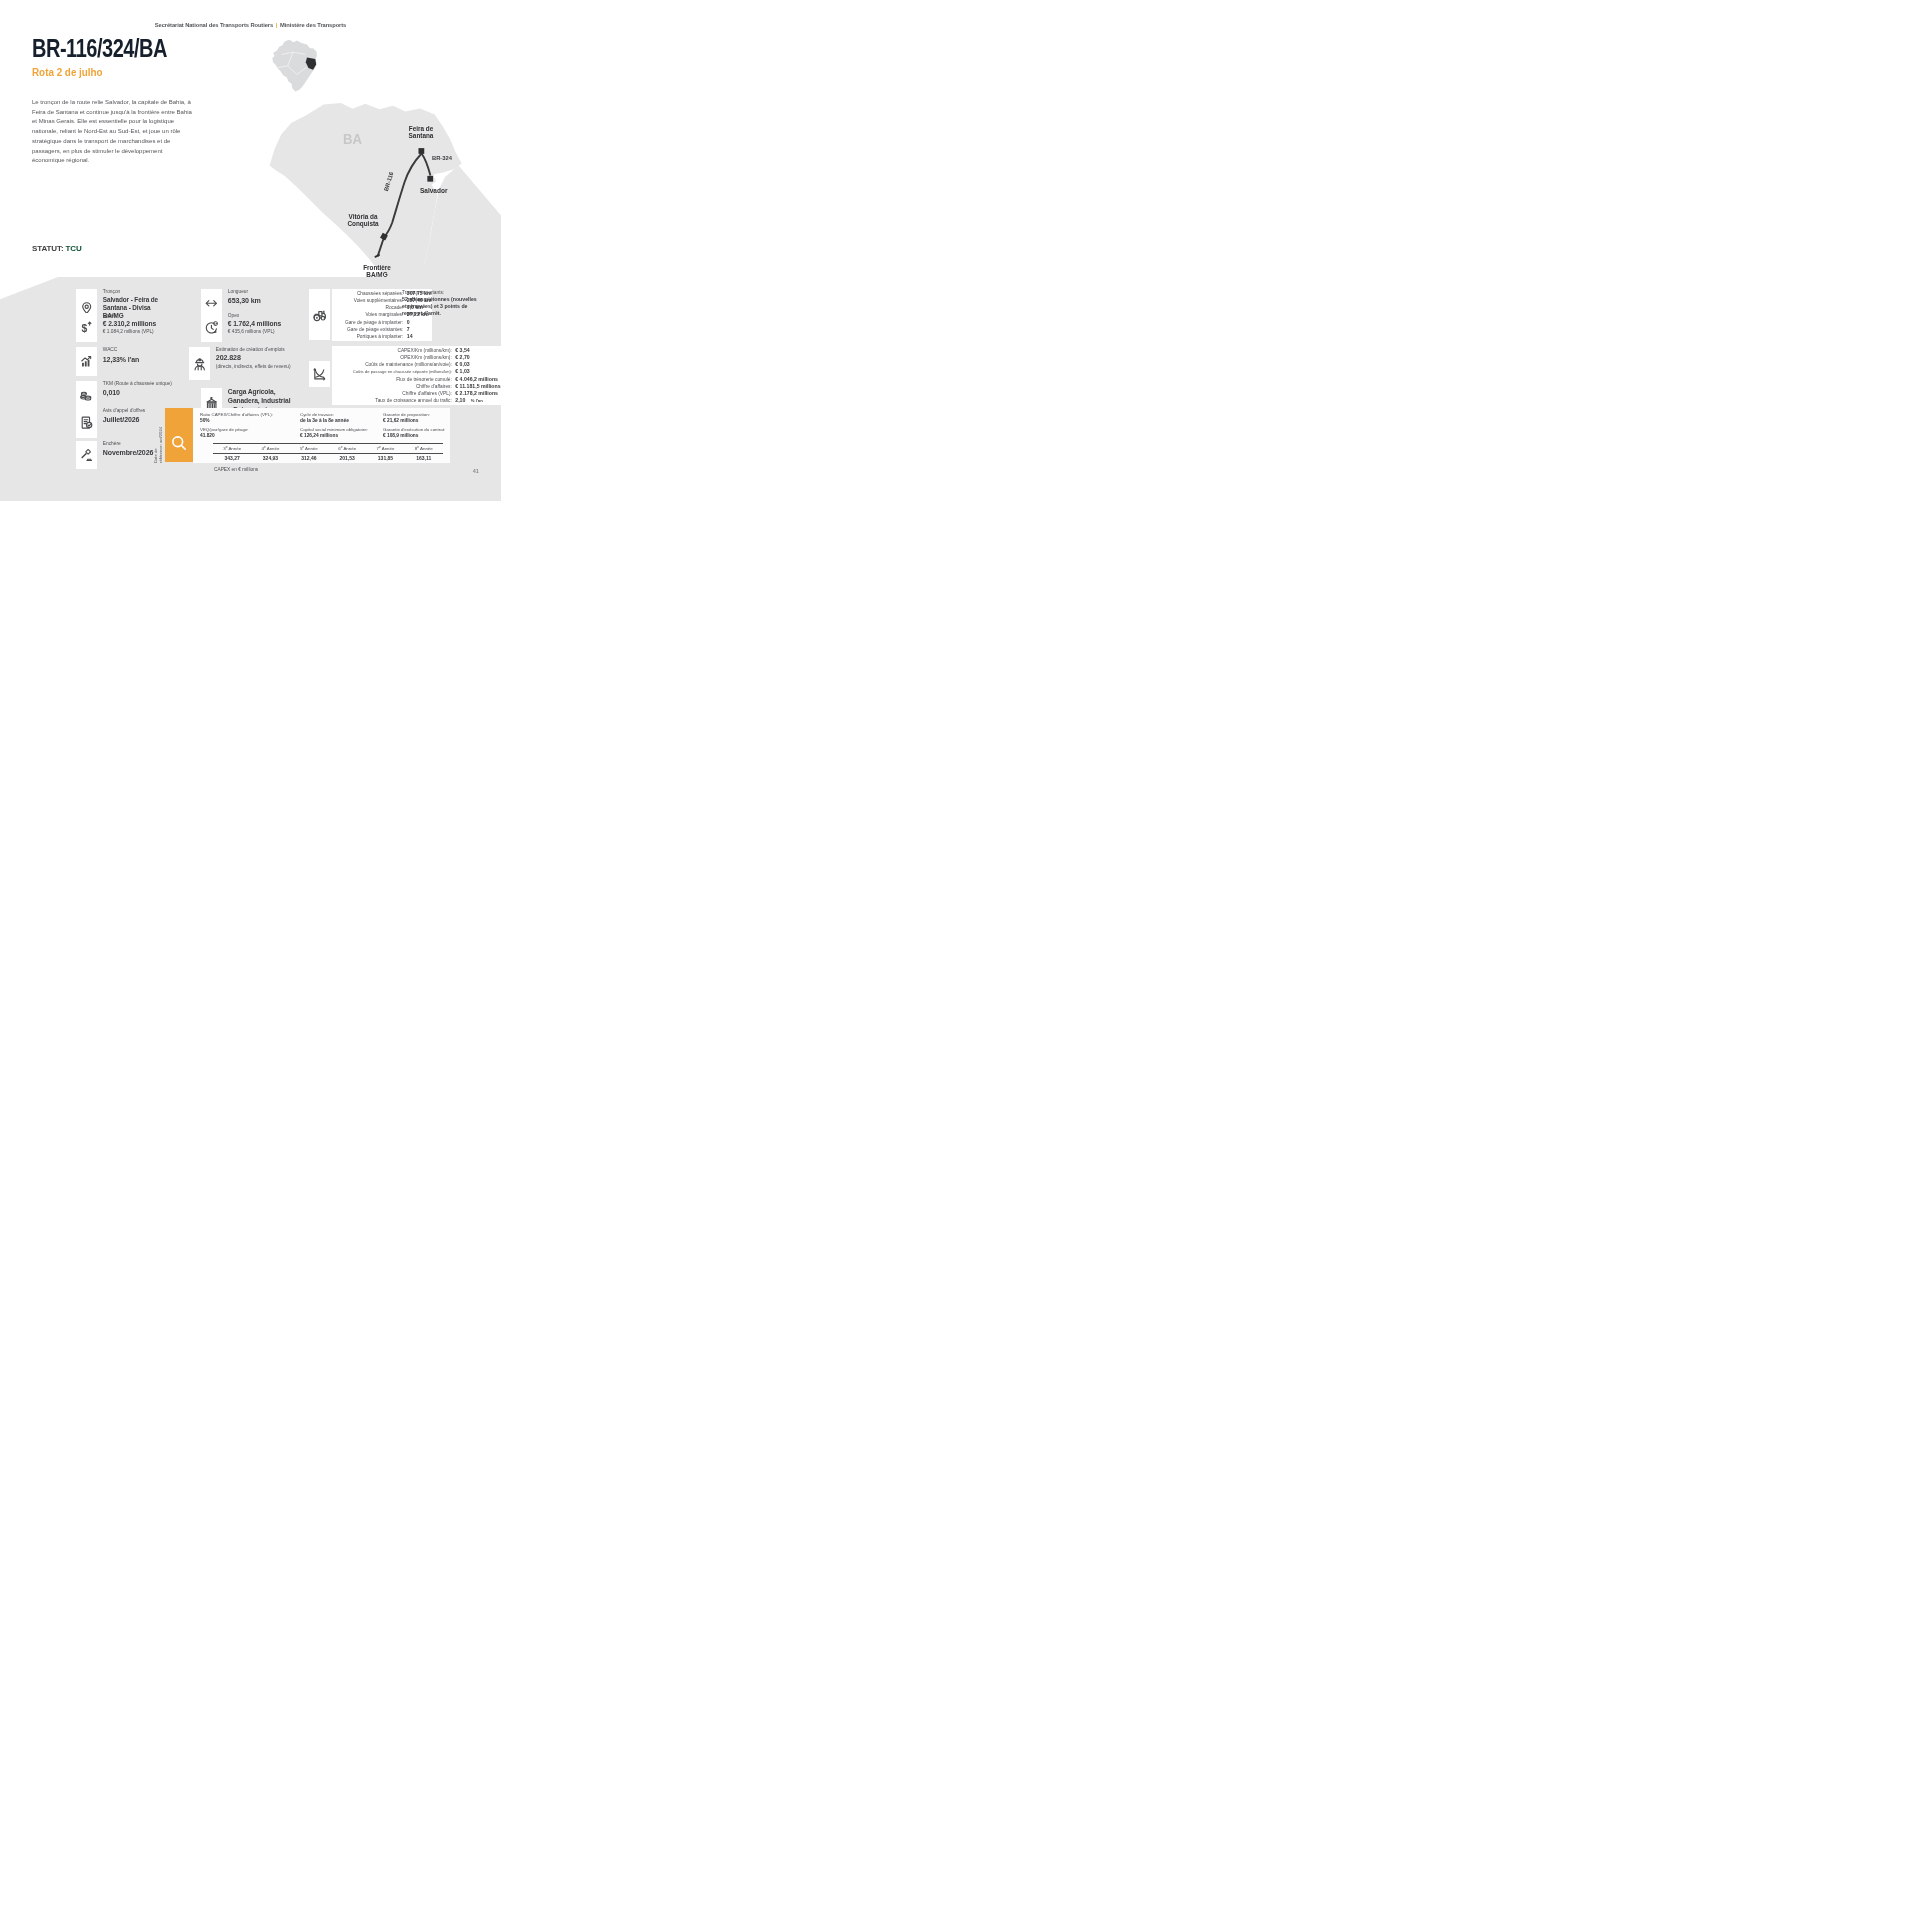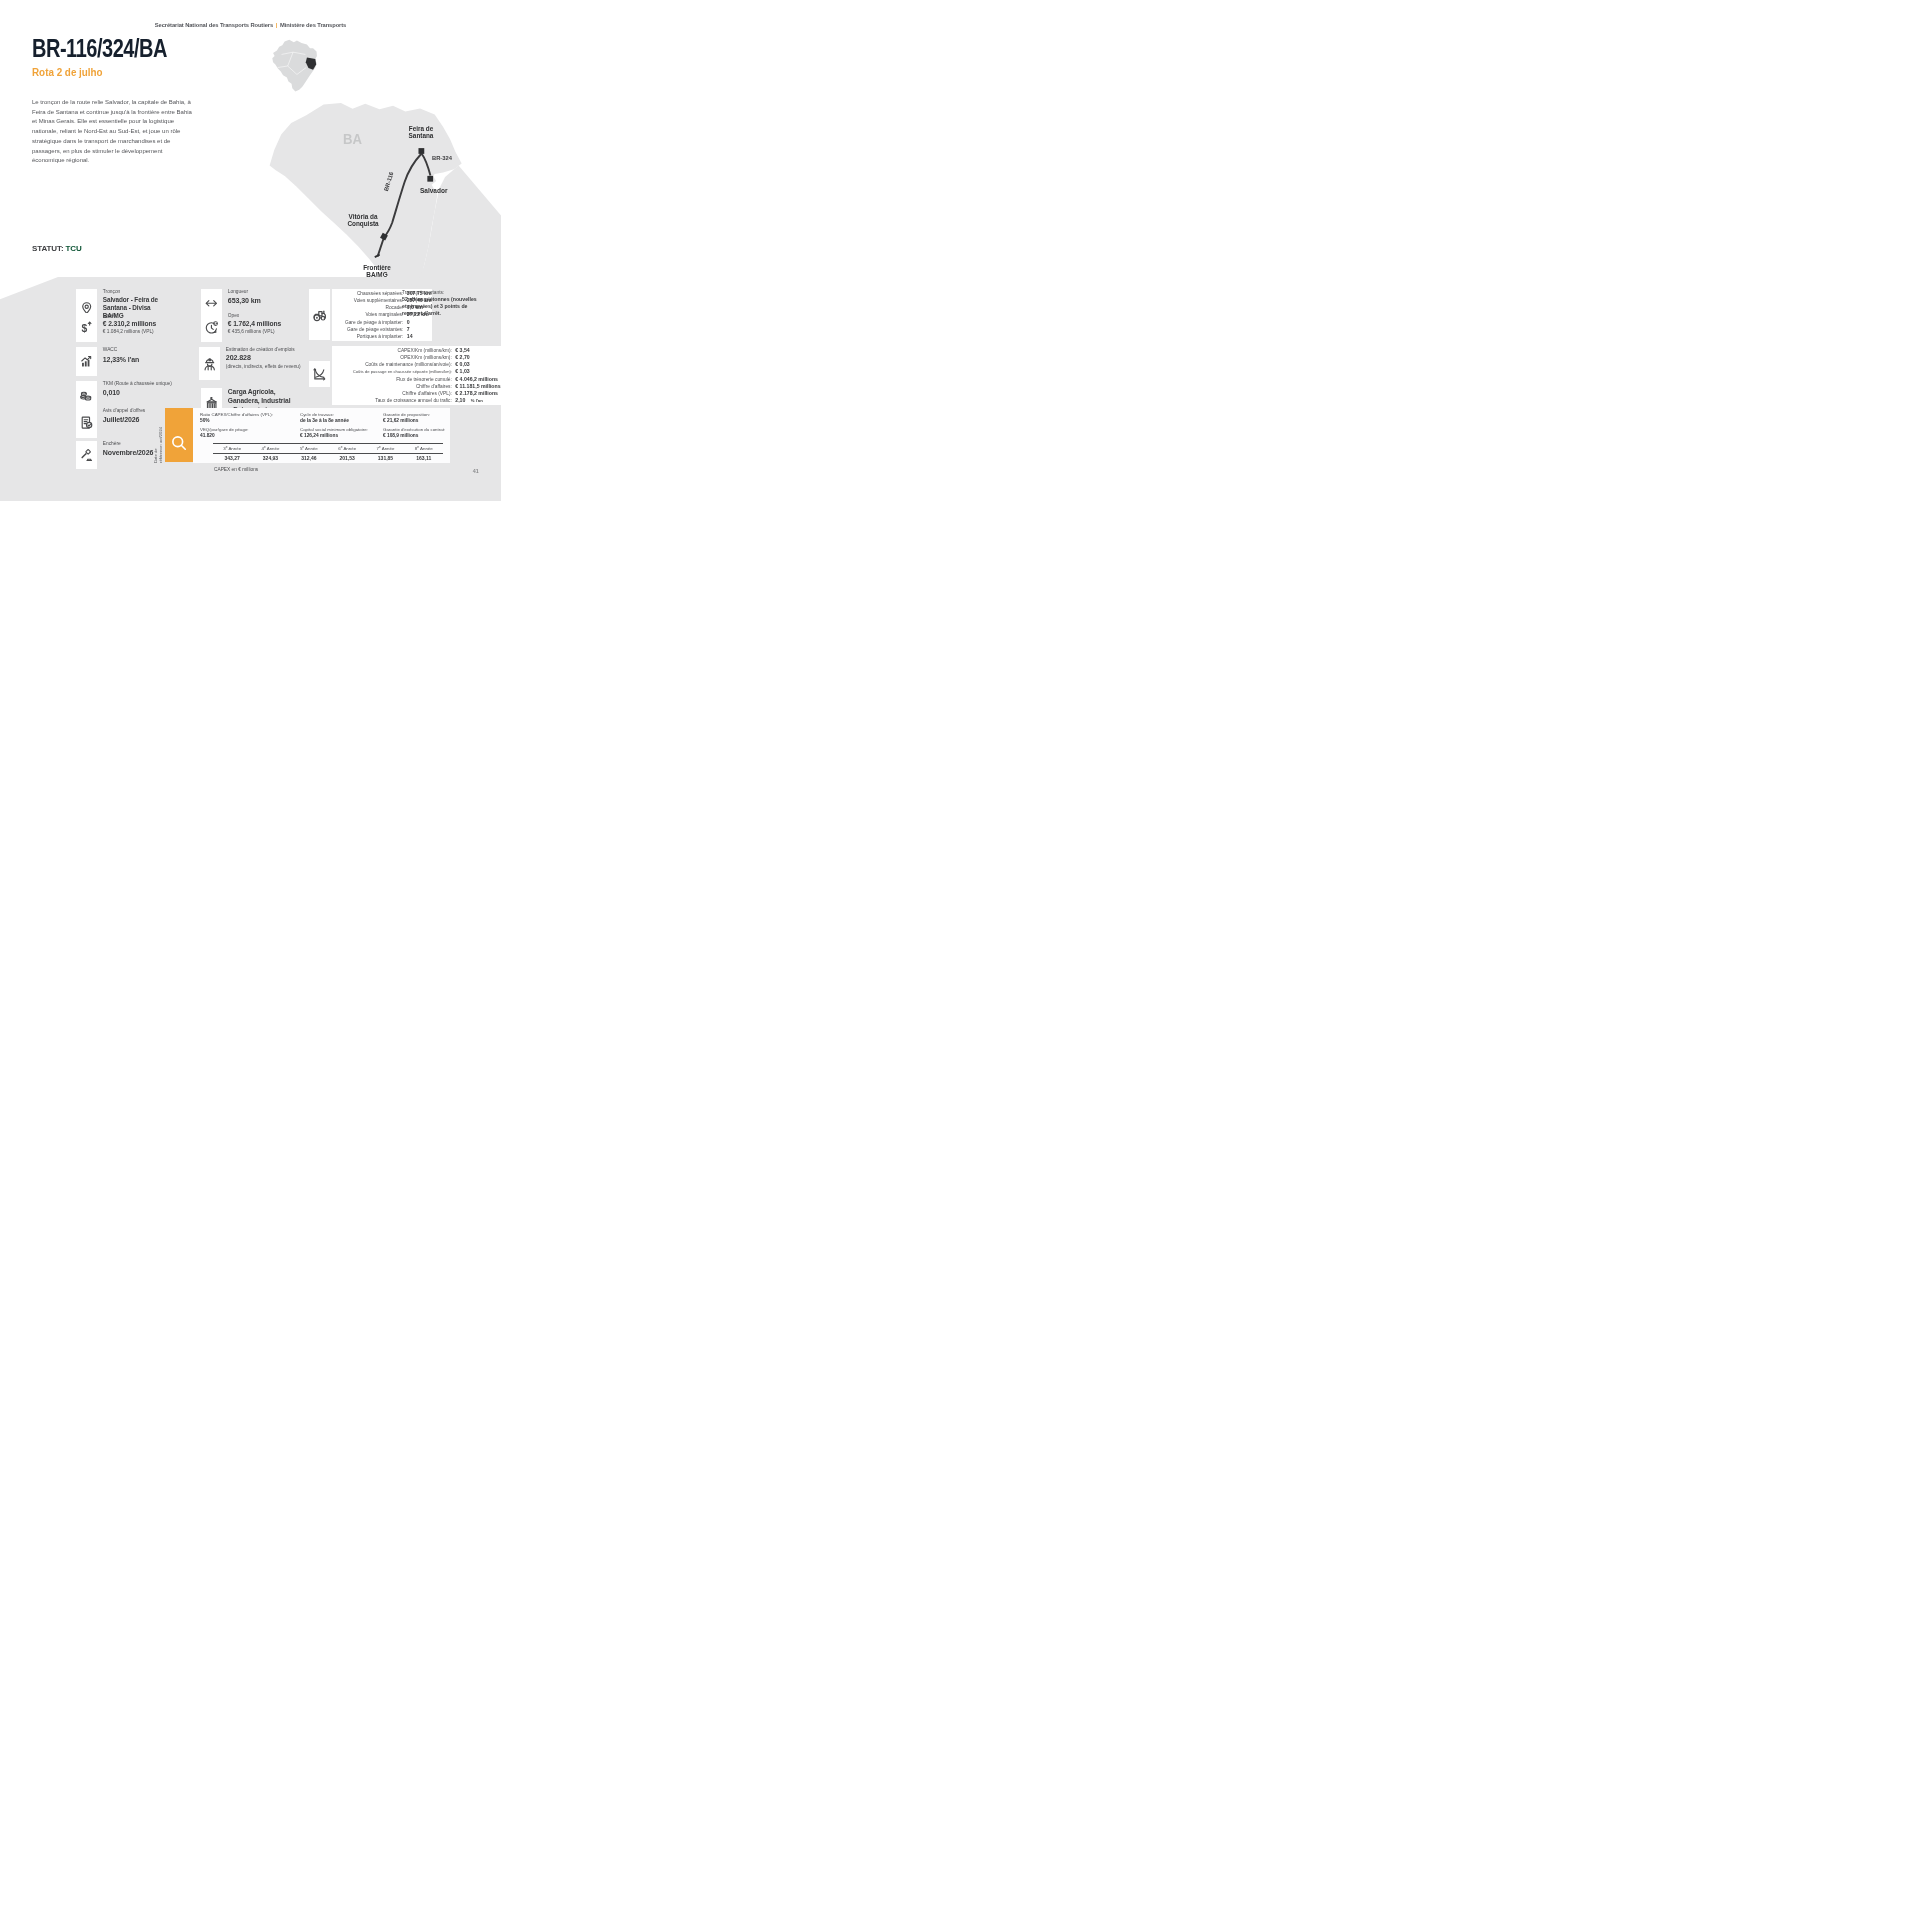--- a/index.html
+++ b/index.html
@@ -261,21 +261,21 @@
         <text x="18" y="7.8" font-size="6.4" font-weight="bold" fill="#fff" stroke="none" text-anchor="middle" font-family="Liberation Sans, sans-serif">$</text>
       </svg>
     </div>
     <div class="ctext">
       <div class="clabel">Opex</div>
       <div class="cvalue" style="font-size:6.7px;">€ 1.762,4 millions</div>
       <div class="csub">€ 435,6 millions (VPL)</div>
     </div>
   </div>
 
-  <div class="cell" style="left:164px; top:347px;">
+  <div class="cell" style="left:154px; top:347px;">
     <div class="iconbox" style="height:33px;">
       <svg class="icon" width="15.4" height="15.4" viewBox="0 0 24 24">
         <path d="M6.8 10.2a5.2 4.8 0 0 1 10.4 0"></path>
         <path d="M5.8 10.4h12.4"></path>
         <rect x="10.9" y="4.4" width="2.2" height="3" rx="0.5"></rect>
         <path d="M8.6 12.6a3.4 3.8 0 0 0 6.8 0"></path>
         <path d="M4.8 21.6a7.2 6.2 0 0 1 14.4 0"></path>
         <path d="M9.6 17.6v4M14.4 17.6v4"></path>
       </svg>
     </div>

